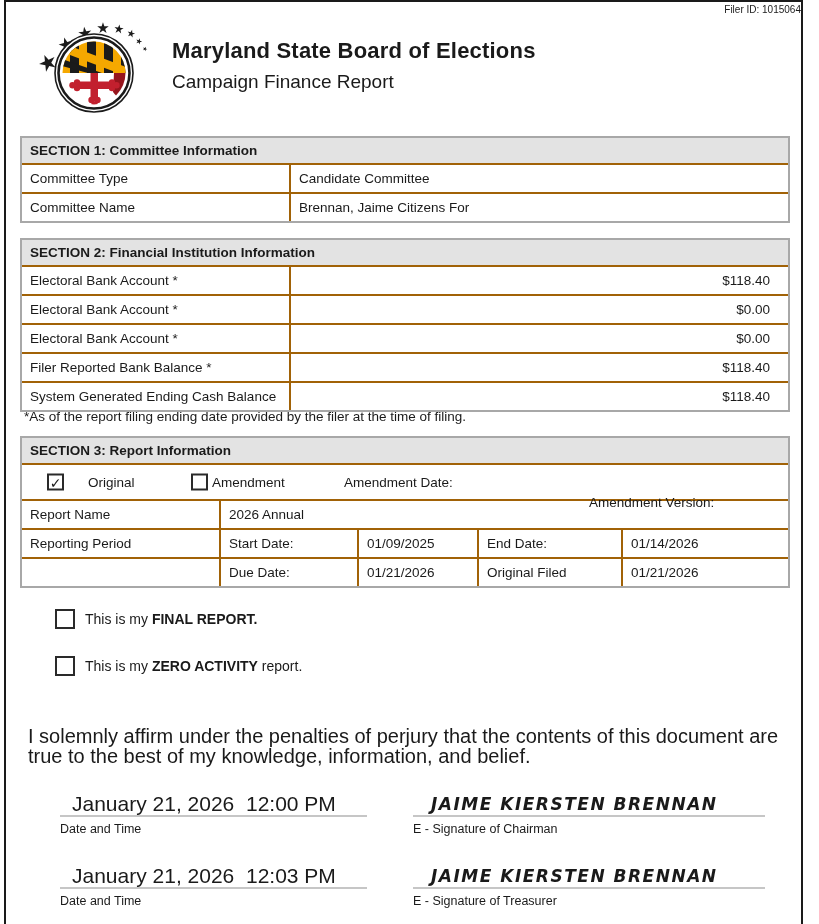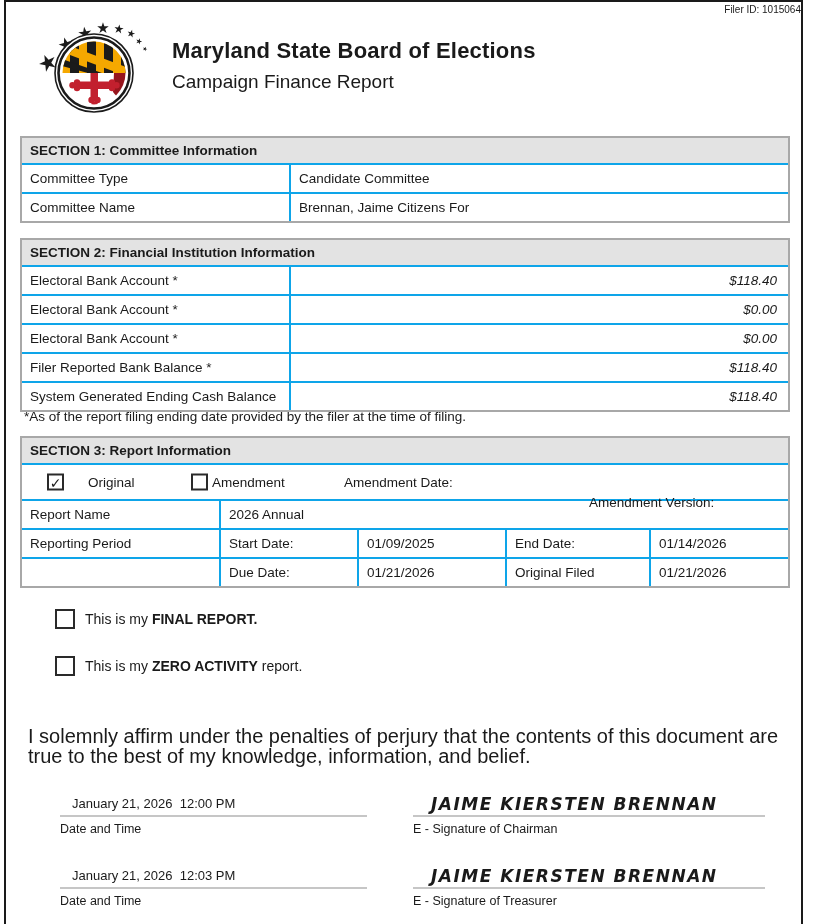--- a/index.html
+++ b/index.html
@@ -16,45 +16,45 @@
   }
   .filer-id{position:absolute;top:4px;right:18px;font-size:10px;}
   .logo{position:absolute;left:28px;top:6px;width:135px;height:114px;}
   .title-block{position:absolute;left:172px;top:38px;}
   .org-name{font-size:22px;font-weight:bold;letter-spacing:0.2px;}
   .report-title{font-size:19px;margin-top:7px;}
 
   
   .tbl{
     position:absolute;left:20px;width:770px;box-sizing:border-box;
-    border:2px solid #a8a8a8;background:#0ea5e9;
+    border:2px solid #a8a8a8;background:#a16207;
     display:flex;flex-direction:column;gap:2px;
   }
   .thead{
     background:#e3e3e3;height:25px;display:flex;align-items:center;
     padding-left:8px;font-weight:bold;
   }
   .trow{display:flex;gap:2px;}
   .tcell{
     background:#fff;display:flex;align-items:center;
     padding:0 8px;box-sizing:border-box;height:27px;
   }
   .lab{width:267px;flex:none;}
   .val{flex:1;}
-  .amount{justify-content:flex-end;padding-right:11px;font-style:italic;}
+  .amount{justify-content:flex-end;padding-right:18px;}
 
   #section1{top:136px;}
   #section2{top:238px;}
   #section3{top:436px;}
   .footnote{position:absolute;left:24px;top:409px;font-size:13.5px;}
 
   
   .s3lab{width:197px;flex:none;}
   .s3c2{width:136px;flex:none;}
-  .s3c3{width:146px;flex:none;}
+  .s3c3{width:118px;flex:none;}
   .s3c4{width:142px;flex:none;}
   .s3c5{flex:1;}
   .chkrow{position:relative;height:34px;background:#fff;flex:1;}
   .chkrow > *{position:absolute;top:50%;transform:translateY(-50%);}
 
   .checkbox{
     width:17px;height:17px;border:2px solid #2a2a2a;background:#fff;
     box-sizing:border-box;display:flex;align-items:center;justify-content:center;
     font-size:14px;font-weight:bold;line-height:1;
   }
@@ -65,21 +65,21 @@
   #decl-zero{top:656px;}
   .affirmation{
     position:absolute;left:28px;top:691px;width:752px;
     font-size:20px;line-height:20px;margin-top:35px;
   }
 
   
   .sig-cell{position:absolute;}
   .sig-value{
     height:22px;line-height:22px;border-bottom:2px solid #c6c6c6;
-    padding-left:12px;font-size:13px;white-space:pre;
+    padding-left:12px;font-size:21px;white-space:pre;
   }
   .sig-name{
     font-family:"DejaVu Sans",sans-serif;font-style:italic;font-weight:600;
     letter-spacing:1.5px;font-size:17px;padding-left:18px;
   }
   .sig-label{margin-top:5px;font-size:12.5px;padding-left:0;}
   #sig-dt-1{left:60px;top:793px;width:307px;}
   #sig-nm-1{left:413px;top:793px;width:352px;}
   #sig-dt-2{left:60px;top:865px;width:307px;}
   #sig-nm-2{left:413px;top:865px;width:352px;}

